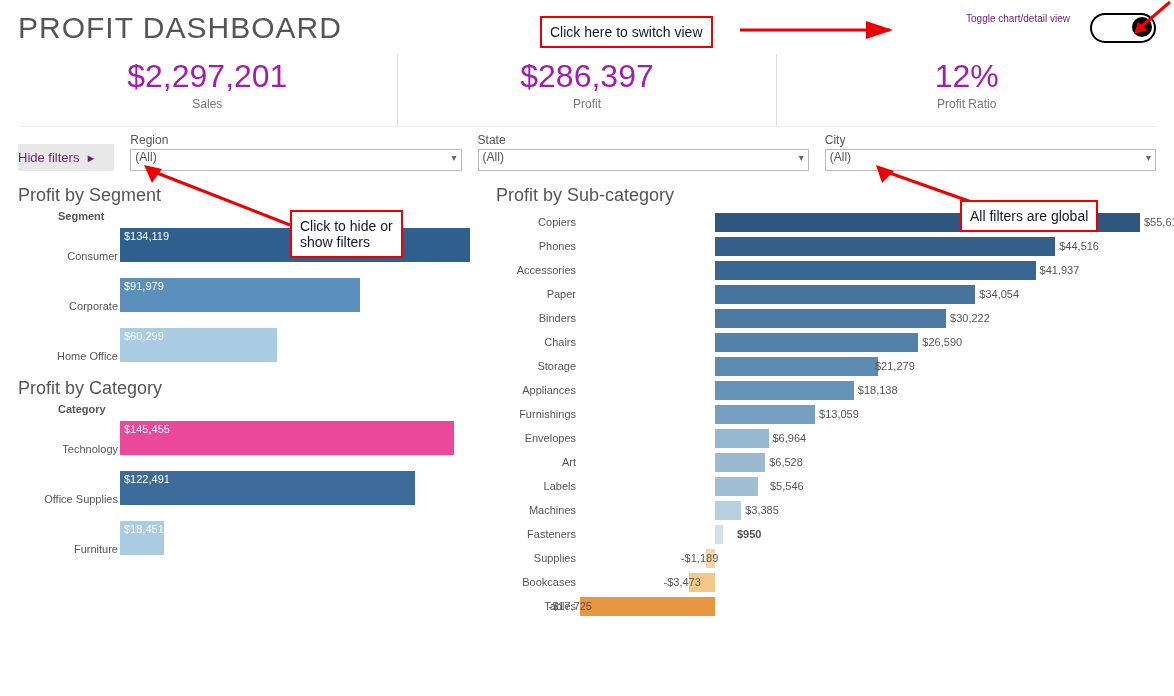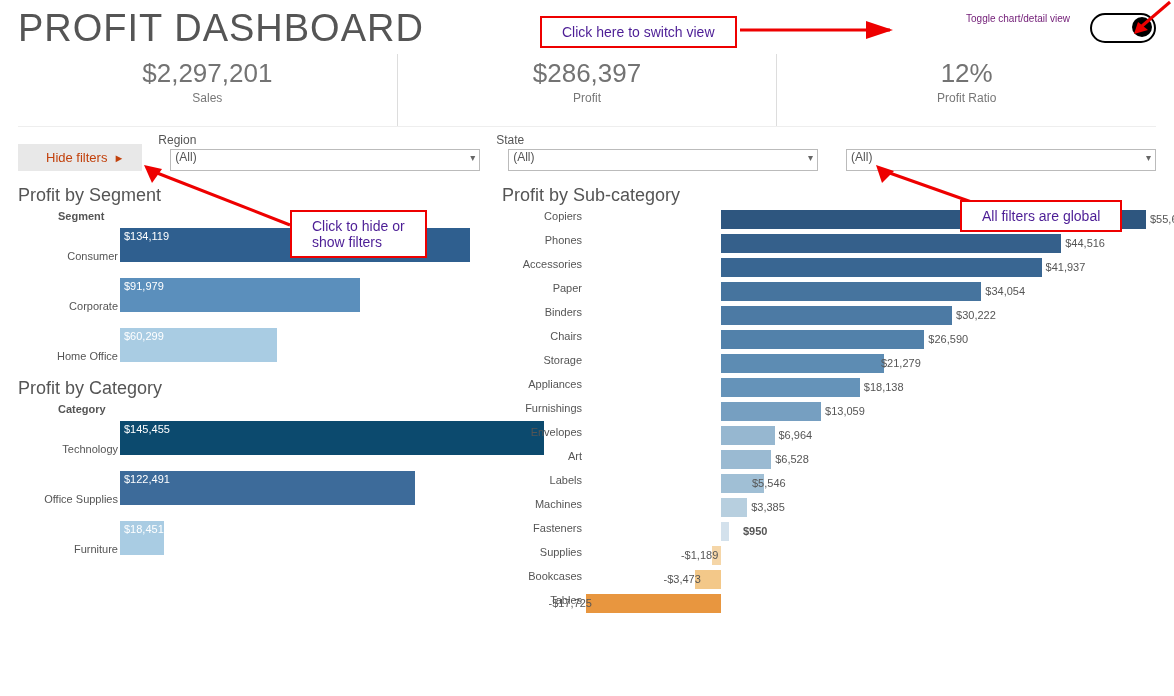--- a/index.html
+++ b/index.html
@@ -1,53 +1,53 @@
 <!DOCTYPE html>
 <html><head>
 <meta charset="utf-8">
 <style>
   html,body{margin:0;padding:0;font-family:Arial,Helvetica,sans-serif;color:#333;font-size:13px;}
   .page{width:1174px;height:696px;position:relative;box-sizing:border-box;padding:6px 18px 0 18px;}
   .header{display:flex;align-items:center;height:44px;}
-  .title{font-size:38px;font-weight:300;color:#555;letter-spacing:1px;}
+  .title{font-size:30px;font-weight:300;color:#555;letter-spacing:1px;}
   .toggle-area{margin-left:auto;display:flex;gap:20px;color:#701a75;font-size:10px;}
   .toggle-switch{width:62px;height:26px;border:2px solid #000;border-radius:20px;position:relative;cursor:pointer;background:#fff;}
   .toggle-knob{position:absolute;top:2px;right:2px;width:20px;height:20px;background:#000;border-radius:50%;}
   .kpis{display:flex;margin-top:4px;border-bottom:1px solid #eee;height:72px;}
   .kpi{flex:1;text-align:center;border-left:1px solid #ddd;padding-top:4px;}
   .kpi:first-child{border-left:none;}
-  .kpi-value{font-size:26px;font-weight:300;color:#737373;}
+  .kpi-value{font-size:32px;font-weight:300;color:#a21caf;}
   .kpi-label{font-size:12px;color:#777;margin-top:2px;}
   .filters{display:flex;align-items:flex-end;gap:16px;margin-top:6px;}
-  .hide-filters{background:#e8e8e8;padding:6px 18px 6px 28px;font-size:13px;color:#c2410c;cursor:pointer;display:flex;align-items:center;gap:6px;}
+  .hide-filters{background:#e8e8e8;padding:6px 18px 6px 0;font-size:13px;color:#701a75;cursor:pointer;display:flex;align-items:center;gap:6px;}
   .hide-filters .arrow{font-size:11px;}
   .filter{flex:1;display:flex;flex-direction:column;}
   .filter-label{font-size:12px;color:#555;margin-bottom:2px;}
-  .filter-select{border:1px solid #bbb;background:#fff;font-size:12px;color:#555;height:20px;padding:0 18px 0 4px;position:relative;cursor:pointer;margin-left:12px;}
+  .filter-select{border:1px solid #bbb;background:#fff;font-size:12px;color:#555;height:20px;padding:0 18px 0 4px;position:relative;cursor:pointer;}
   .filter-select::after{content:"▾";position:absolute;right:4px;top:2px;color:#666;font-size:10px;}
-  .body{display:flex;gap:24px;margin-top:8px;}
+  .body{display:flex;gap:18px;margin-top:8px;}
   .col-left{width:460px;}
   .col-right{flex:1;}
   .section-title{font-size:18px;font-weight:300;color:#555;margin:6px 0 4px 0;}
   .axis-label{font-size:11px;font-weight:bold;color:#555;margin:4px 0 6px 40px;}
   .bar-row{display:flex;align-items:flex-end;margin-bottom:16px;}
   .bar-label{width:100px;text-align:right;font-size:11px;color:#555;padding-right:2px;}
   .bar-track{flex:1;position:relative;height:34px;}
   .bar-fill{position:absolute;left:0;top:0;height:100%;}
   .bar-val{position:relative;font-size:11px;}
   .bar-val.inside{color:#fff;padding-left:4px;}
   
   .sub-area{position:relative;}
-  .sub-row{display:flex;align-items:flex-start;height:24px;}
+  .sub-row{display:flex;align-items:center;height:24px;}
   .sub-label{width:80px;text-align:right;font-size:11px;color:#555;padding-right:4px;}
   .sub-track{flex:1;position:relative;height:19px;}
   .sub-bar{position:absolute;top:0;height:19px;}
   .sub-val{position:absolute;font-size:11px;color:#555;top:3px;}
   
-  .callout{position:absolute;border:2px solid #e00;background:#fff;color:#4c1d95;font-size:14px;padding:6px 20px;z-index:50;}
+  .callout{position:absolute;border:2px solid #e00;background:#fff;color:#0f172a;font-size:14px;padding:6px 8px;z-index:50;}
   .arrow-svg{position:absolute;z-index:40;}
 </style>
 </head>
 <body>
 <div class="page">
 
 <div class="header">
   <div class="title">PROFIT DASHBOARD</div>
   <div class="toggle-area">
     <span>Toggle chart/detail view</span>
@@ -79,20 +79,21 @@
   </div>
   <div class="filter">
     <div class="filter-label">Region</div>
     <div class="filter-select"><span>(All)</span></div>
   </div>
   <div class="filter">
     <div class="filter-label">State</div>
     <div class="filter-select"><span>(All)</span></div>
   </div>
   <div class="filter">
+    <div class="filter-label">City</div>
     <div class="filter-select"><span>(All)</span></div>
   </div>
 </div>
 
 <div class="body">
   <div class="col-left">
     <div class="section-title">Profit by Segment</div>
     <div class="axis-label">Segment</div>
     <div id="segment-chart">
           <div class="bar-row">
@@ -114,21 +115,21 @@
             </div>
           </div>
         </div>
 
     <div class="section-title" style="">Profit by Category</div>
     <div class="axis-label">Category</div>
     <div id="category-chart">
           <div class="bar-row">
             <div class="bar-label">Technology</div>
             <div class="bar-track">
-              <div class="bar-fill" style="width: 424px; background: #0c4a6e;"><span class="bar-val inside">$145,455</span></div>
+              <div class="bar-fill" style="width: 334px; background: #ec4899;"><span class="bar-val inside">$145,455</span></div>
             </div>
           </div>
           <div class="bar-row">
             <div class="bar-label">Office Supplies</div>
             <div class="bar-track">
               <div class="bar-fill" style="width: 294.743px; background: rgb(61, 107, 154);"><span class="bar-val inside">$122,491</span></div>
             </div>
           </div>
           <div class="bar-row">
             <div class="bar-label">Furniture</div>
@@ -215,21 +216,21 @@
             <div class="sub-label">Art</div>
             <div class="sub-track">
               <div class="sub-bar" style="background: rgb(154, 186, 210); left: 135.337px; width: 49.8436px;"></div>
               <div class="sub-val" style="left: 189.18px;">$6,528</div>
             </div>
           </div>
           <div class="sub-row">
             <div class="sub-label">Labels</div>
             <div class="sub-track">
               <div class="sub-bar" style="background: rgb(160, 191, 213); left: 135.337px; width: 42.3457px;"></div>
-              <div class="sub-val" style="left: 166px;">$5,546</div>
+              <div class="sub-val" style="left: 190px;">$5,546</div>
             </div>
           </div>
           <div class="sub-row">
             <div class="sub-label">Machines</div>
             <div class="sub-track">
               <div class="sub-bar" style="background: rgb(183, 207, 223); left: 135.337px; width: 25.8457px;"></div>
               <div class="sub-val" style="left: 165.182px;">$3,385</div>
             </div>
           </div>
           <div class="sub-row">

